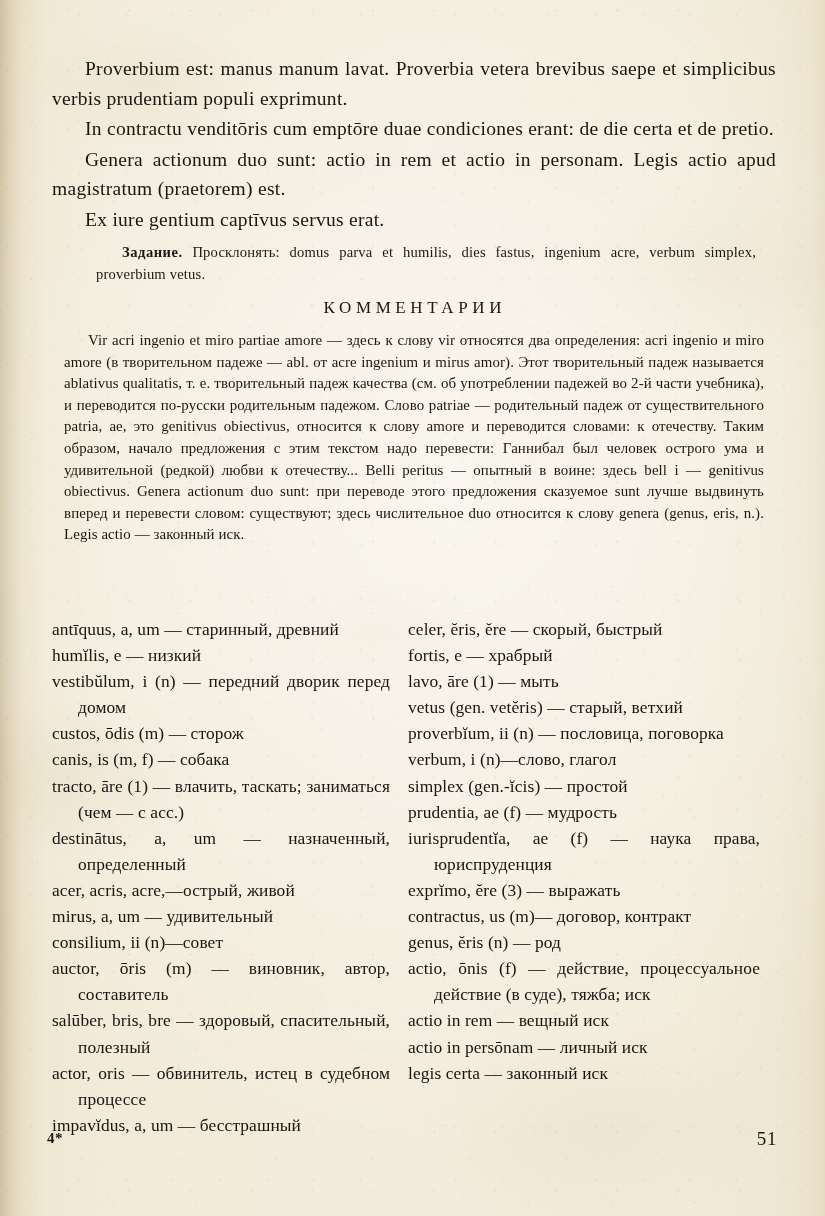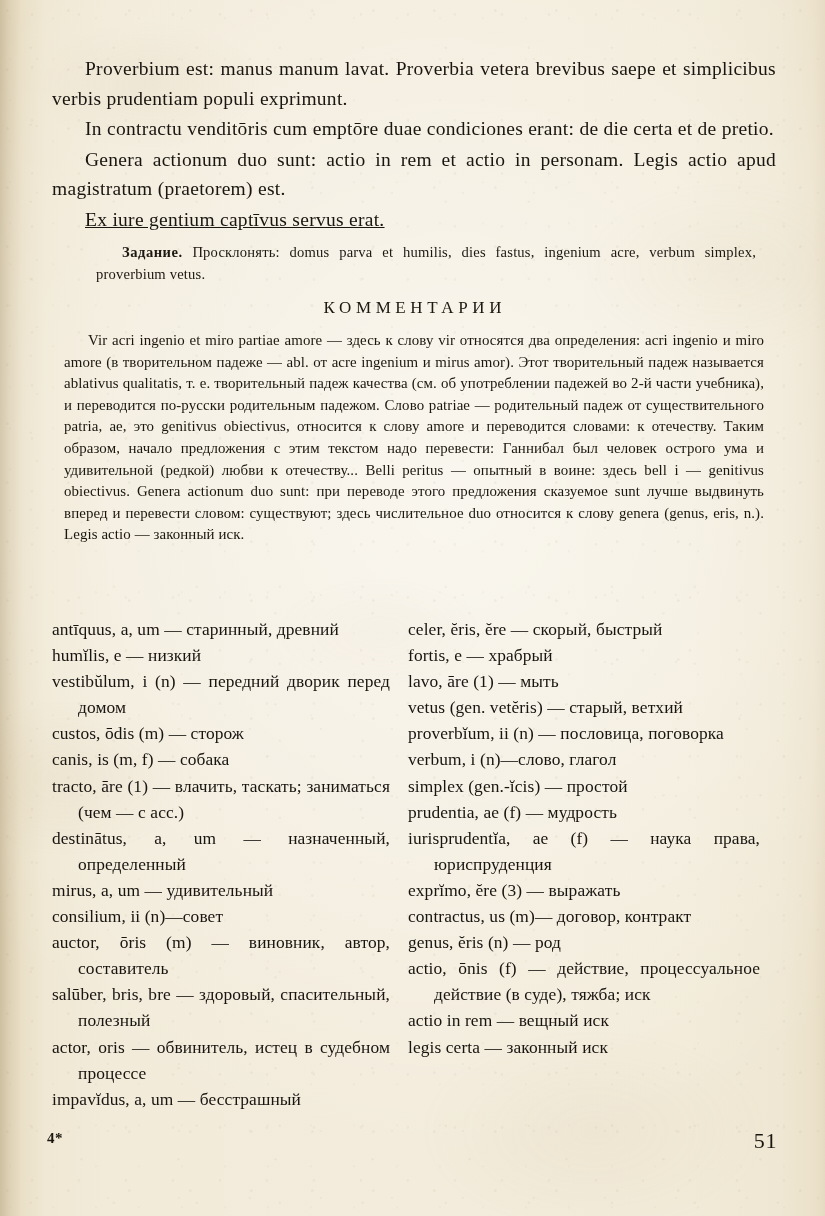--- a/index.html
+++ b/index.html
@@ -76,21 +76,21 @@
     font-size: 19.5px;
     line-height: 29.5px;
     letter-spacing: .28px;
     text-align: justify;
     color: #191510;
   }
   .latin-body p {
     margin: 0 0 1px 0;
     text-indent: 33px;
   }
-  .latin-body p:last-child { margin-bottom: 0; text-decoration: underline; }
+  .latin-body p:last-child { margin-bottom: 0; }
 
   
   .task {
     position: absolute;
     left: 96px;
     top: 242px;
     width: 660px;
     font-size: 14.6px;
     line-height: 21.5px;
     letter-spacing: .18px;
@@ -161,21 +161,21 @@
     top: 1130px;
     font-size: 15px;
     font-weight: bold;
     letter-spacing: .4px;
     color: #191510;
   }
   .folio-right {
     position: absolute;
     right: 48px;
     top: 1128px;
-    font-size: 22px;
+    font-size: 19px;
     letter-spacing: .6px;
     color: #191510;
   }
 
   
   .content { text-rendering: optimizeLegibility; }
 </style>
 </head>
 <body>
 
@@ -201,20 +201,21 @@
 
     <div class="vocab">
       <div class="vcol left">
         <p class="ventry">antīquus, a, um — старинный, древний</p>
         <p class="ventry nojust">humĭlis, e — низкий</p>
         <p class="ventry">vestibŭlum, i (n) — передний дворик перед домом</p>
         <p class="ventry nojust">custos, ōdis (m) — сторож</p>
         <p class="ventry nojust">canis, is (m, f) — собака</p>
         <p class="ventry">tracto, āre (1) — влачить, таскать; заниматься (чем — с acc.)</p>
         <p class="ventry">destinātus, a, um — назначенный, определенный</p>
+        <p class="ventry nojust">acer, acris, acre,—острый, живой</p>
         <p class="ventry nojust">mirus, a, um — удивительный</p>
         <p class="ventry nojust">consilium, ii (n)—совет</p>
         <p class="ventry">auctor, ōris (m) — виновник, автор, составитель</p>
         <p class="ventry">salūber, bris, bre — здоровый, спасительный, полезный</p>
         <p class="ventry">actor, oris — обвинитель, истец в судебном процессе</p>
         <p class="ventry">impavĭdus, a, um — бесстрашный</p>
       </div>
 
       <div class="vcol right">
         <p class="ventry">celer, ĕris, ĕre — скорый, быстрый</p>
@@ -224,20 +225,21 @@
         <p class="ventry">proverbĭum, ii (n) — пословица, поговорка</p>
         <p class="ventry nojust">verbum, i (n)—слово, глагол</p>
         <p class="ventry nojust">simplex (gen.-ĭcis) — простой</p>
         <p class="ventry nojust">prudentia, ae (f) — мудрость</p>
         <p class="ventry">iurisprudentĭa, ae (f) — наука права, юриспруденция</p>
         <p class="ventry nojust">exprĭmo, ĕre (3) — выражать</p>
         <p class="ventry">contractus, us (m)— договор, контракт</p>
         <p class="ventry nojust">genus, ĕris (n) — род</p>
         <p class="ventry">actio, ōnis (f) — действие, процессуальное действие (в суде), тяжба; иск</p>
         <p class="ventry nojust">actio in rem — вещный иск</p>
+        <p class="ventry nojust">actio in persōnam — личный иск</p>
         <p class="ventry nojust">legis certa — законный иск</p>
       </div>
     </div>
 
     <div class="folio-left">4*</div>
     <div class="folio-right">51</div>
 
   </div>
 </div>
 

